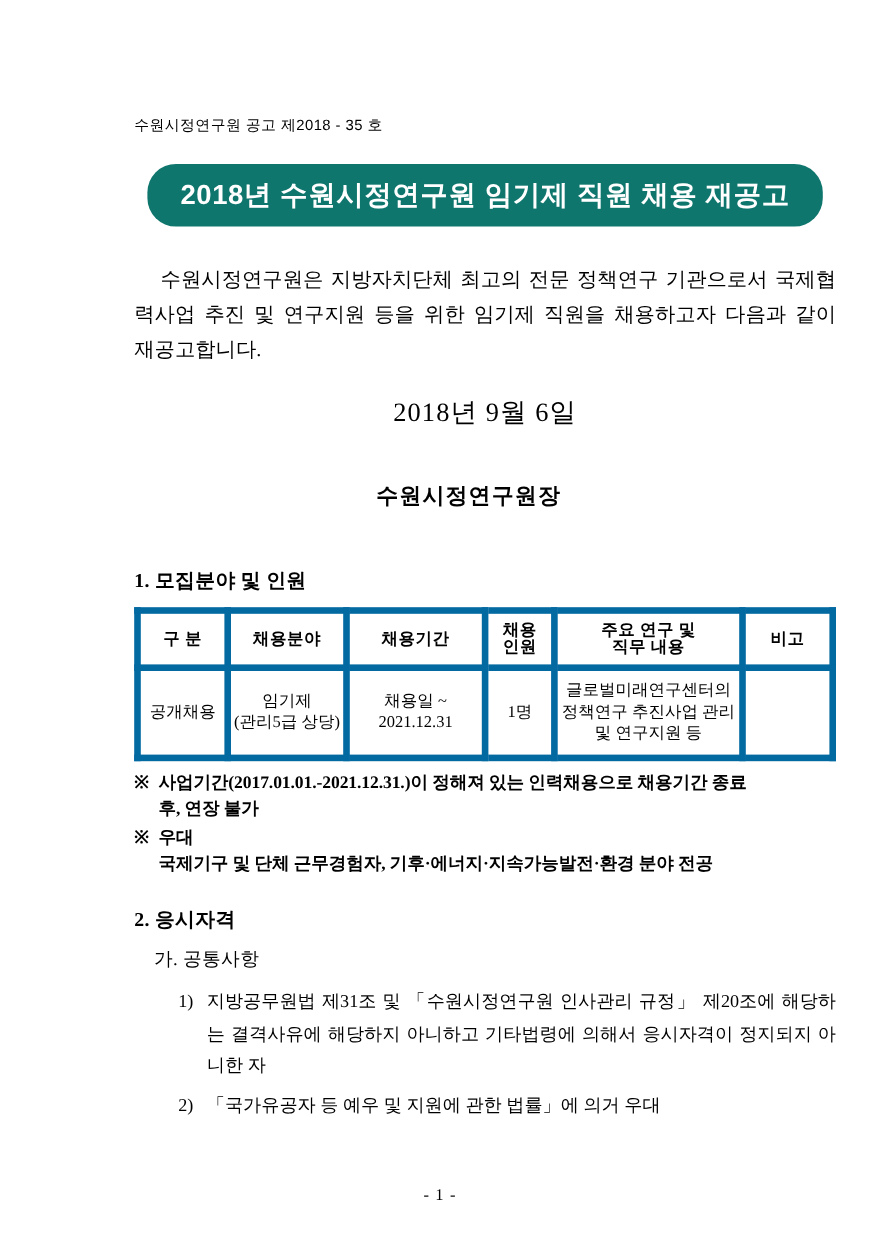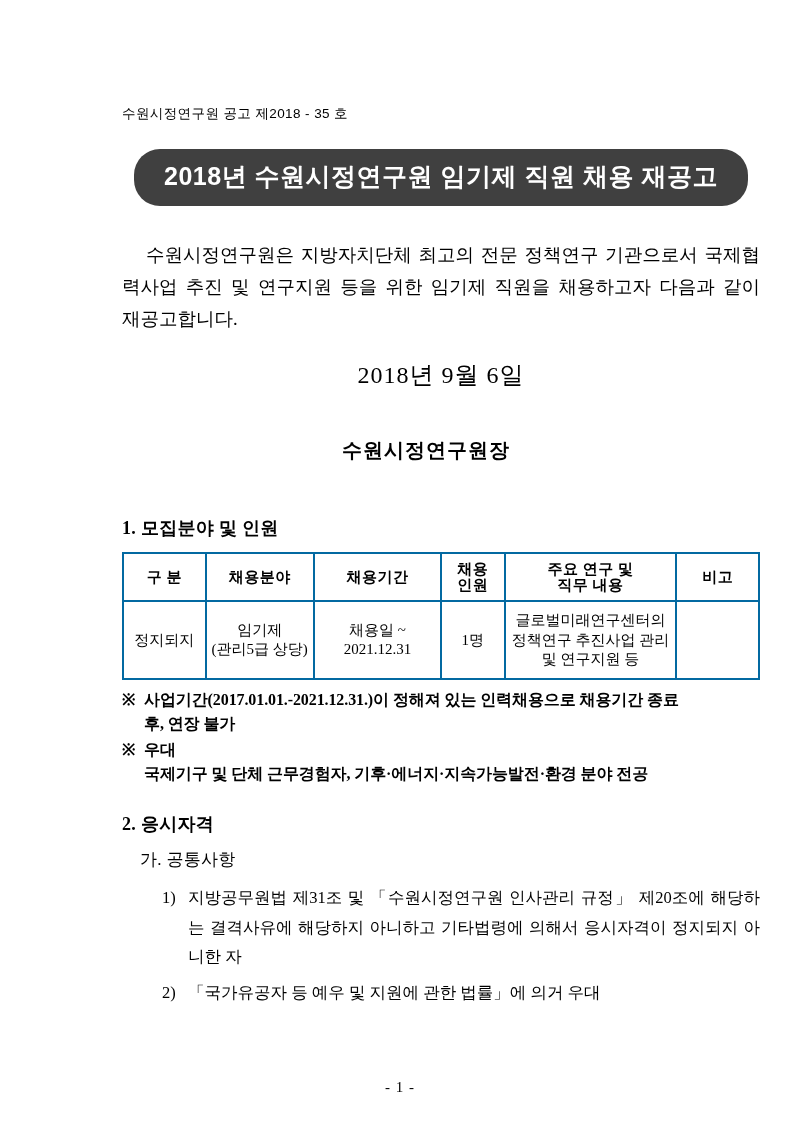--- a/index.html
+++ b/index.html
@@ -31,21 +31,21 @@
     margin: 0 0 26px 0;
     font-family: "Liberation Sans", sans-serif;
   }
 
   .title-wrap {
     display: flex;
     justify-content: center;
     margin-bottom: 34px;
   }
   .title-badge {
-    background: #404040;
+    background: #0f766e;
     color: #ffffff;
     font-size: 25px;
     font-weight: bold;
     letter-spacing: 0.5px;
     padding: 11px 30px 13px 30px;
     border-radius: 26px;
     white-space: nowrap;
     font-family: "Liberation Sans", sans-serif;
   }
 
@@ -81,21 +81,21 @@
     letter-spacing: 0.3px;
   }
 
   table.rec {
     border-collapse: collapse;
     width: 100%;
     margin: 0 0 8px 0;
     table-layout: fixed;
   }
   table.rec th, table.rec td {
-    border: 2px solid #0369a1;
+    border: 6px solid #0369a1;
     text-align: center;
     vertical-align: middle;
     font-size: 15px;
     line-height: 1.32;
     padding: 5px 2px;
   }
   table.rec th {
     font-weight: bold;
     height: 36px;
     letter-spacing: 0.5px;
@@ -211,21 +211,21 @@
           <div class="th-two-line">
             <div>주요 연구 및</div>
             <div>직무 내용</div>
           </div>
         </th>
         <th>비고</th>
       </tr>
     </thead>
     <tbody>
       <tr>
-        <td>정지되지</td>
+        <td>공개채용</td>
         <td>
           <div>임기제</div>
           <div>(관리5급 상당)</div>
         </td>
         <td>
           <div>채용일 ~</div>
           <div>2021.12.31</div>
         </td>
         <td>1명</td>
         <td>

